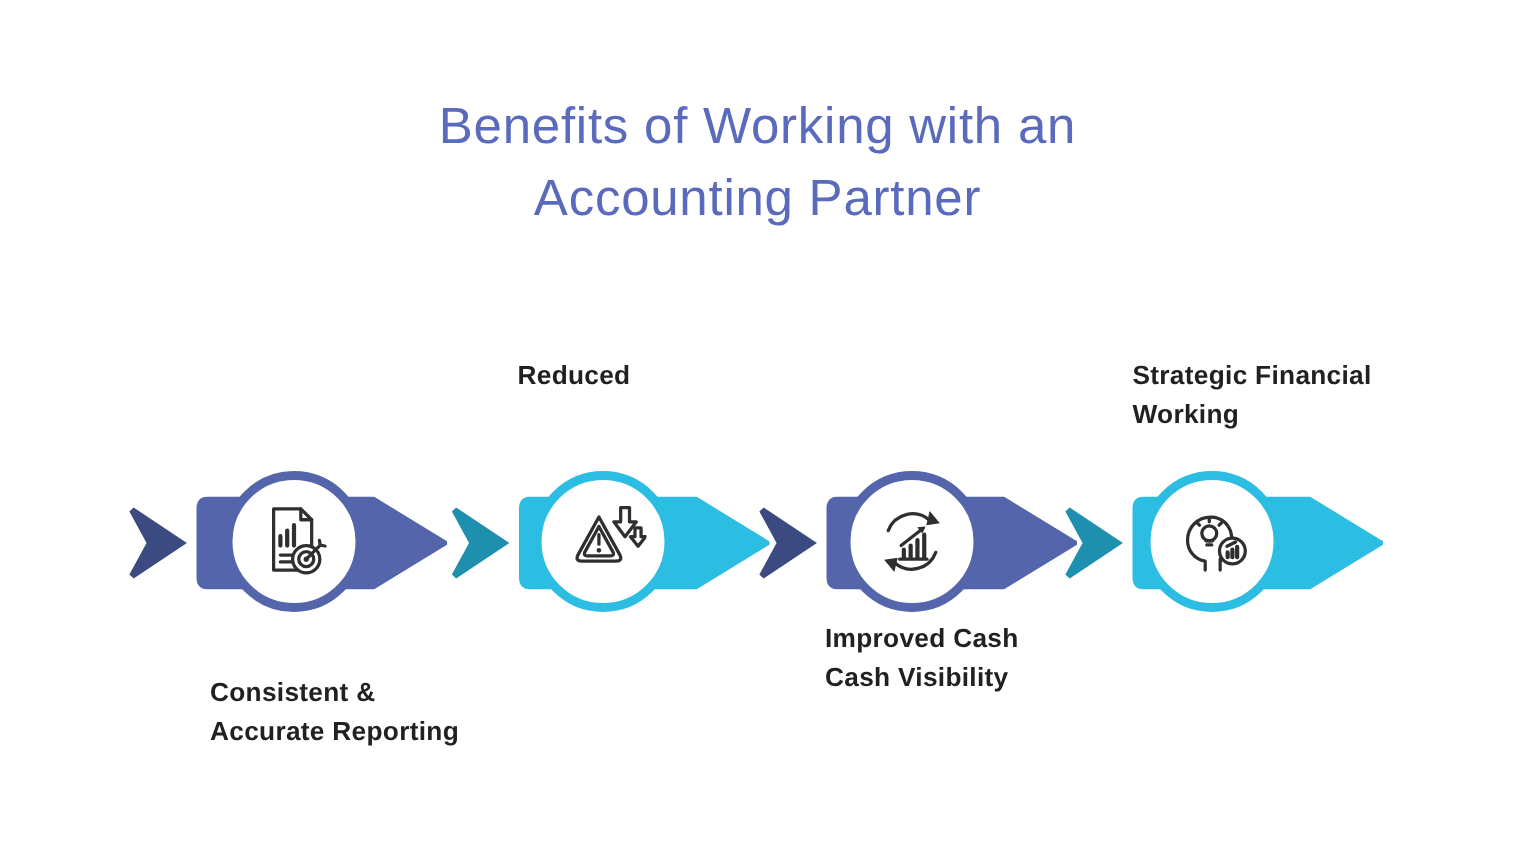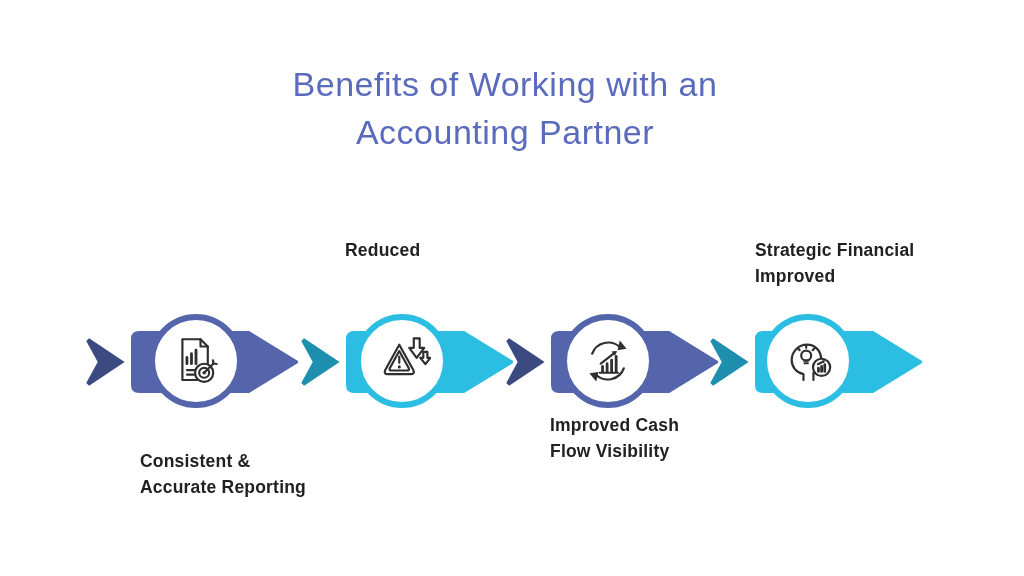--- a/index.html
+++ b/index.html
@@ -123,20 +123,20 @@
 
   <div class="step-label l1">
     <div>Consistent &amp;</div>
     <div>Accurate Reporting</div>
   </div>
   <div class="step-label l2">
     <div>Reduced</div>
   </div>
   <div class="step-label l3">
     <div>Improved Cash</div>
-    <div>Flow Visibility</div>
+    <div>Cash Visibility</div>
   </div>
   <div class="step-label l4">
     <div>Strategic Financial</div>
-    <div>Improved</div>
+    <div>Working</div>
   </div>
 
 </div>
 
 </body></html>

